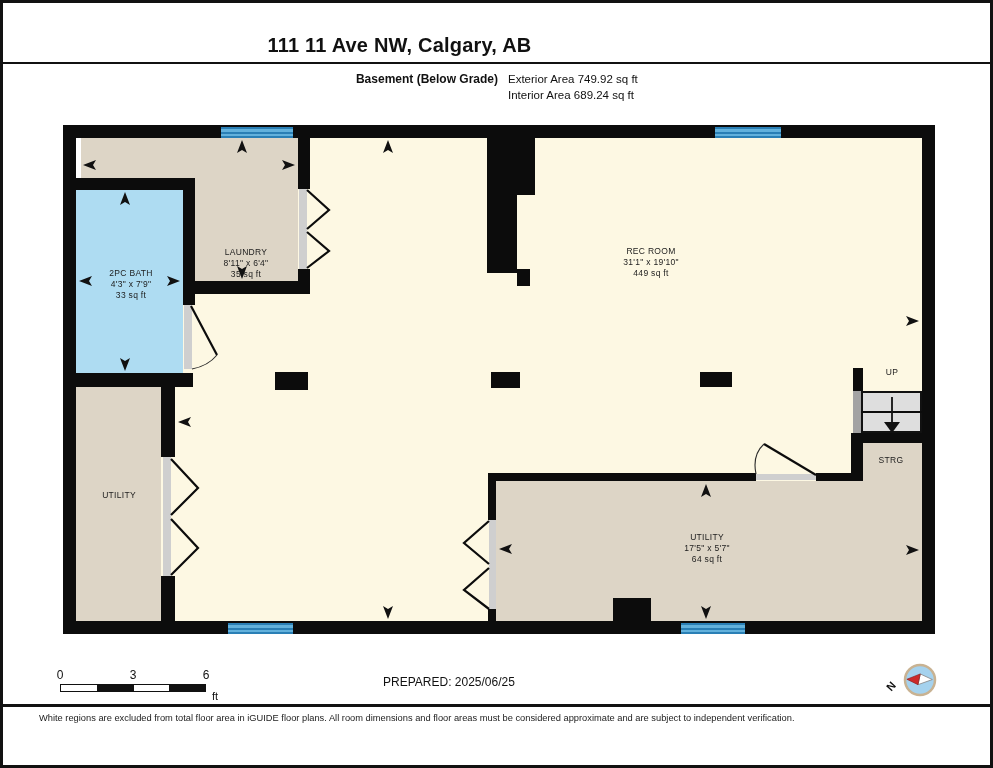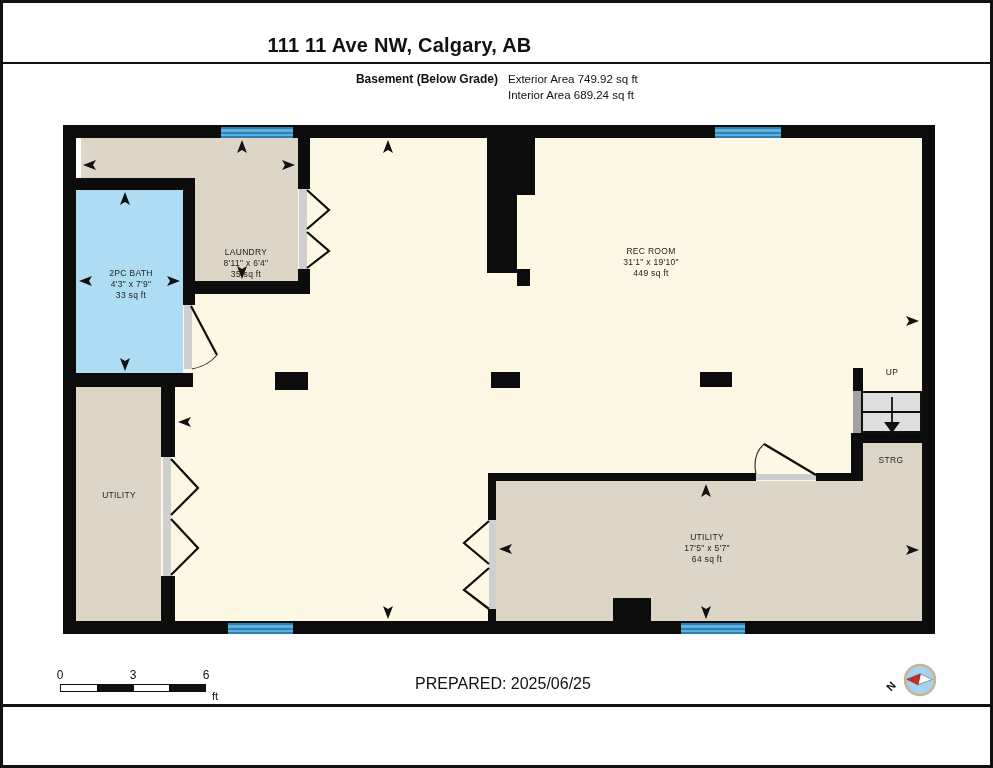--- a/index.html
+++ b/index.html
@@ -20,21 +20,21 @@
   .f-blue{background:var(--c-bath_blue,#aedcf2);}
   .f-white{background:#ffffff;}
   .thr{position:absolute;background:var(--c-threshold_gray,#cfcfcf);}
   .win{position:absolute;background:linear-gradient(to bottom,
         #2a7fb5 0 2px,#62b1dc 2px 4.5px,#2a7fb5 4.5px 6.5px,#62b1dc 6.5px 9px,#2a7fb5 9px 11px);}
   .stairs{position:absolute;background:var(--c-stair_gray,#dedede);border:2px solid #111;box-sizing:border-box;}
   .overlay{position:absolute;left:0;top:0;pointer-events:none;}
   .rlabel{position:absolute;text-align:center;color:#1c1c1c;font-size:8.5px;line-height:11px;letter-spacing:.3px;}
   .scale-num{position:absolute;font-size:12px;width:20px;text-align:center;}
   .scale-seg{position:absolute;top:0;height:6px;}
-  .prepared{position:absolute;left:380px;top:672px;width:240px;text-align:center;font-size:16px;}
+  .prepared{position:absolute;left:380px;top:672px;width:240px;text-align:left;font-size:12px;}
   .hr2{position:absolute;left:0;top:701px;width:987px;height:3px;background:#111;}
   .disclaimer{position:absolute;left:36px;top:710px;width:930px;font-size:9.3px;color:#222;}
   .north{position:absolute;left:884px;top:677px;font-size:11px;font-weight:bold;transform:rotate(-48deg);}
 </style>
 </head>
 <body>
 
 <div class="page">
 
   <div class="title">111 11 Ave NW, Calgary, AB</div>
@@ -179,14 +179,15 @@
   <svg class="abs" style="left:895px;top:655px;" width="46" height="46" viewBox="0 0 46 46">
     <circle cx="22" cy="22" r="15" fill="var(--c-compass_blue,#a5d2ee)" stroke="#c8b292" stroke-width="2.5"></circle>
     <g transform="translate(22,22) rotate(12)">
       <polygon points="12,-3 -1,-6 -1,5" fill="#ffffff" stroke="#8a8a8a" stroke-width="0.8"></polygon>
       <polygon points="-13,2 -1,-6 -1,5" fill="var(--c-compass_red,#cc2a2a)" stroke="#8a1f1f" stroke-width="0.6"></polygon>
     </g>
   </svg>
   <div class="north">N</div>
 
   <div class="hr2"></div>
+  <div class="disclaimer">White regions are excluded from total floor area in iGUIDE floor plans. All room dimensions and floor areas must be considered approximate and are subject to independent verification.</div>
 
 </div>
 
 </body></html>

